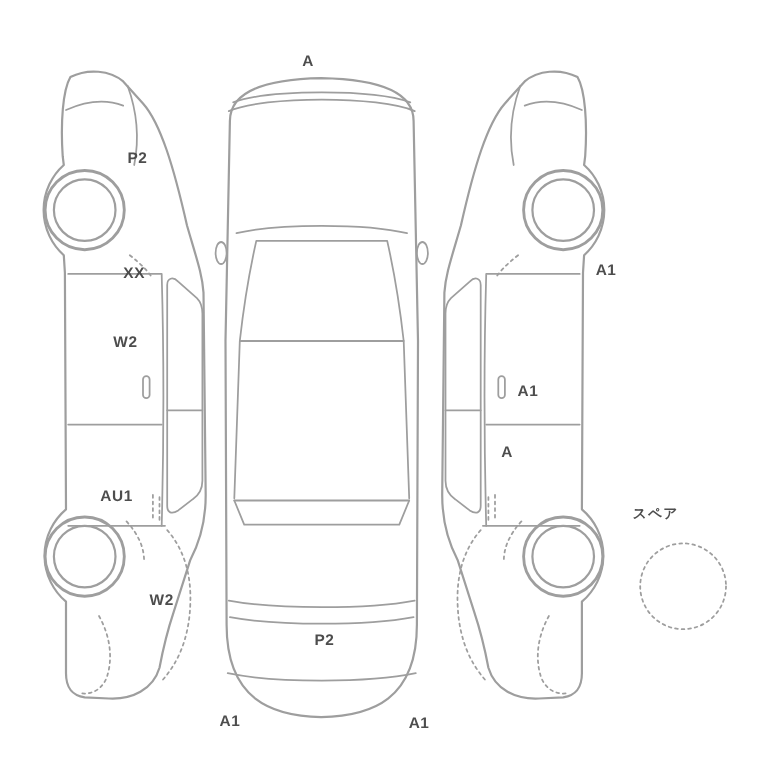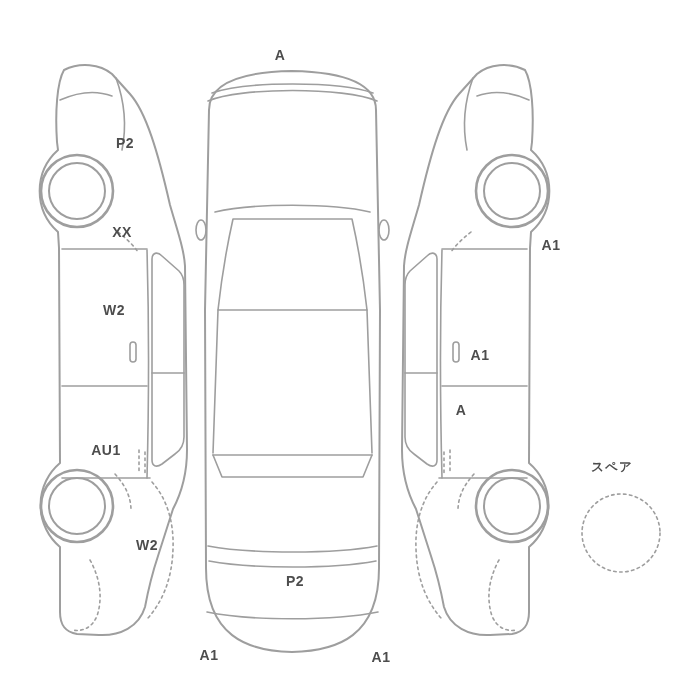--- a/index.html
+++ b/index.html
@@ -109,25 +109,25 @@
 
       <ellipse class="outline thin" cx="201" cy="230" rx="5" ry="10"></ellipse>
       <ellipse class="outline thin" cx="384" cy="230" rx="5" ry="10"></ellipse>
     </g>
 
     <circle class="outline dotted" cx="621" cy="533" r="39"></circle>
   </svg>
 
   <div class="dmg" style="left:280px;top:55px">A</div>
   <div class="dmg" style="left:125px;top:143px">P2</div>
-  <div class="dmg" style="left:122px;top:232px">XX</div>
+  <div class="dmg" style="left:122px;top:248px">XX</div>
   <div class="dmg" style="left:114px;top:310px">W2</div>
   <div class="dmg" style="left:106px;top:450px">AU1</div>
   <div class="dmg" style="left:147px;top:545px">W2</div>
   <div class="dmg" style="left:551px;top:245px">A1</div>
   <div class="dmg" style="left:480px;top:355px">A1</div>
   <div class="dmg" style="left:461px;top:410px">A</div>
   <div class="dmg" style="left:209px;top:655px">A1</div>
   <div class="dmg" style="left:381px;top:657px">A1</div>
   <div class="dmg" style="left:295px;top:581px">P2</div>
-  <div class="dmg small" style="left:612px;top:467px">スペア</div>
+  <div class="dmg small" style="left:596px;top:467px">スペア</div>
 
 </div>
 
 </body></html>

